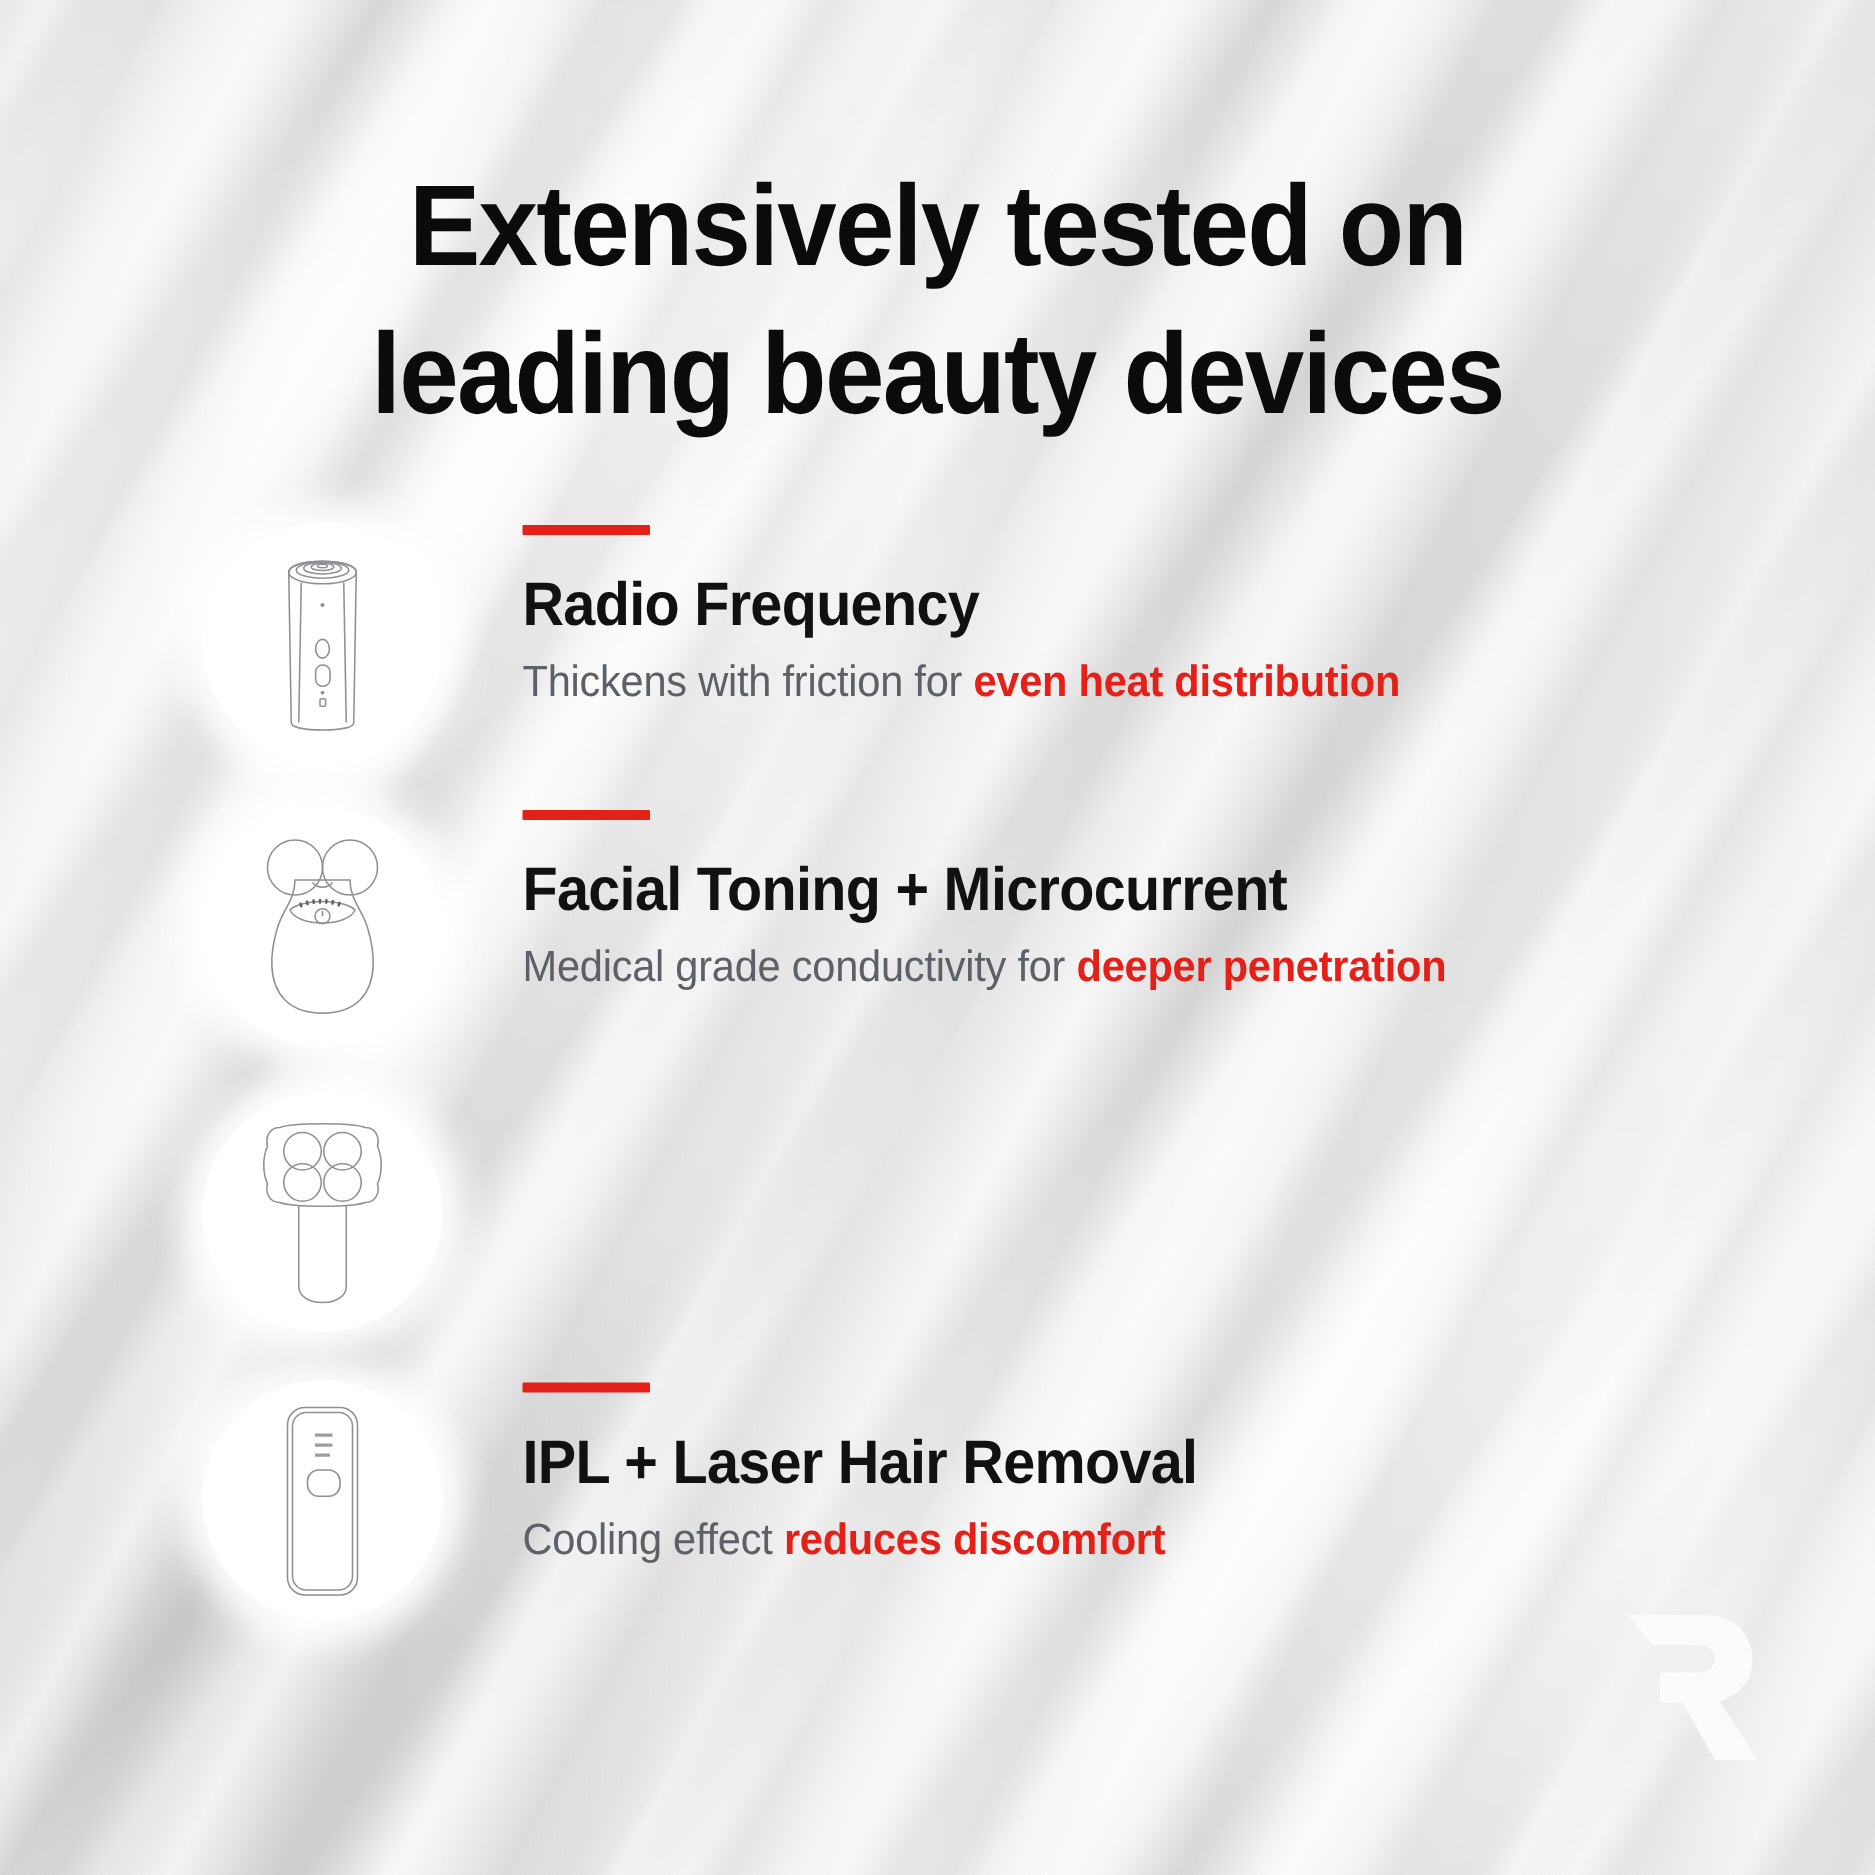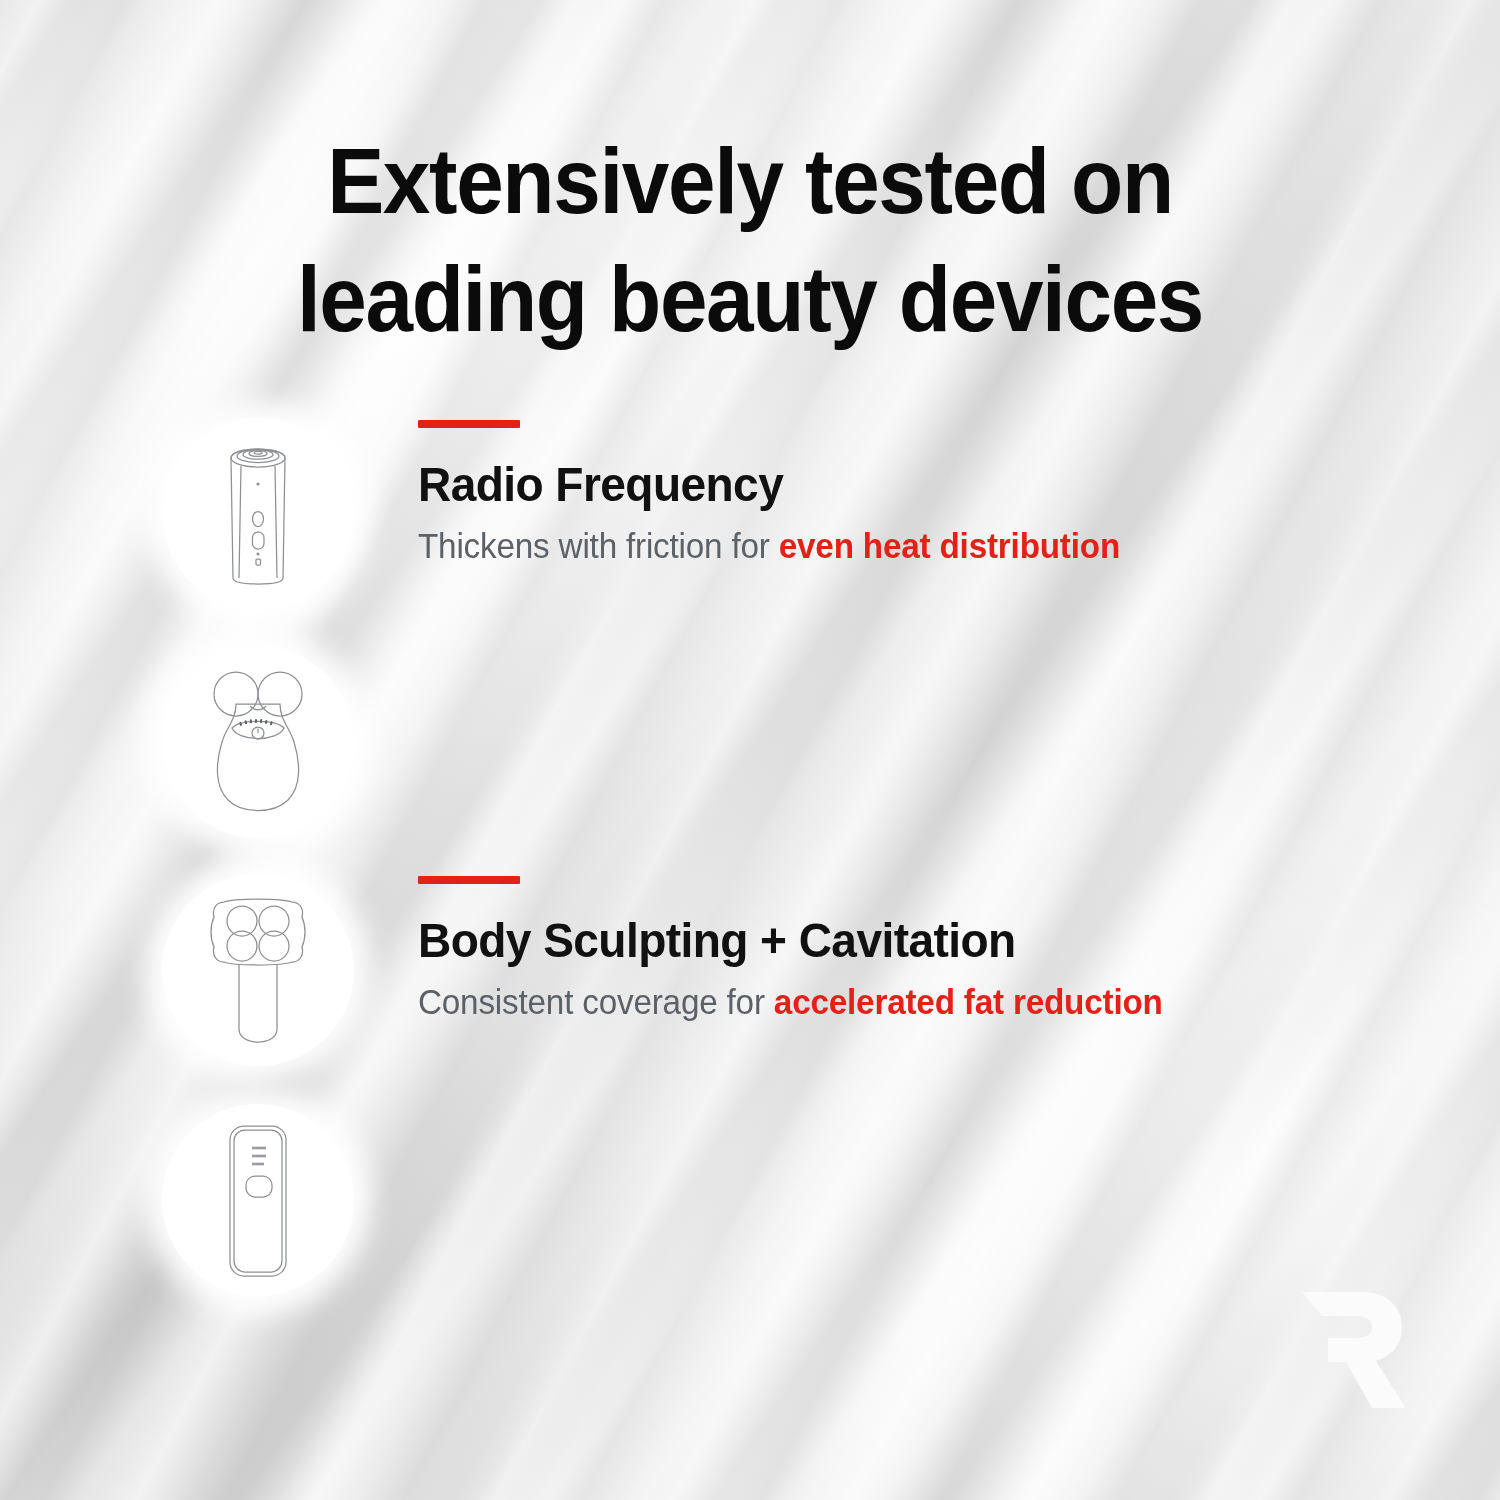--- a/index.html
+++ b/index.html
@@ -189,57 +189,62 @@
           <path d="M79 79 L78.4 77"></path>
           <path d="M84 77.3 L83.6 75.3"></path>
           <path d="M89 76.3 L88.8 74.3"></path>
           <path d="M94 75.9 L94 73.9"></path>
           <path d="M99 76.1 L99.2 74.1"></path>
           <path d="M104 76.9 L104.4 74.9"></path>
           <path d="M109 78.3 L109.6 76.3"></path>
         </g>
       </svg>
     </div>
+    <div class="feat-text">
+      <div class="accent-bar"></div>
+      <div class="feat-title">Facial Toning + Microcurrent</div>
+      <div class="feat-sub"><span>Medical grade conductivity for </span><span class="hi">deeper penetration</span></div>
+    </div>
   </div>
 
   <div class="feature-row r2">
     <div class="icon-disc">
       <svg viewBox="0 0 192 192">
         <g fill="none" stroke="#8e9094" stroke-width="1.25">
           <path d="M62 28 C54 28 50 35 52 43 C48 52 48 64 52 73 C50 81 54 88 62 88 C72 92 120 92 130 88 C138 88 142 81 140 73 C144 64 144 52 140 43 C142 35 138 28 130 28 C120 24 72 24 62 28 Z"></path>
           <circle cx="80" cy="47" r="15"></circle>
           <circle cx="112" cy="47" r="15"></circle>
           <circle cx="80" cy="72" r="15"></circle>
           <circle cx="112" cy="72" r="15"></circle>
           <path d="M77 90 L77 155 C77 163 85 168 96 168 C107 168 115 163 115 155 L115 90"></path>
         </g>
       </svg>
     </div>
-    <div class="feat-text">
-      <div class="accent-bar"></div>
-      <div class="feat-title">Body Sculpting + Cavitation</div>
-      <div class="feat-sub"><span>Consistent coverage for </span><span class="hi">accelerated fat reduction</span></div>
-    </div>
   </div>
 
   <div class="feature-row r3">
     <div class="icon-disc">
       <svg viewBox="0 0 192 192">
         <g fill="none" stroke="#8e9094" stroke-width="1.25">
           <rect x="68" y="22" width="56" height="150" rx="14"></rect>
           <rect x="72" y="26" width="48" height="142" rx="11"></rect>
           <rect x="84" y="72" width="26" height="21" rx="9"></rect>
         </g>
         <g stroke="#9a9ca0" stroke-width="2.6" stroke-linecap="butt">
           <path d="M90 44 L104 44"></path>
           <path d="M90 52 L104 52"></path>
           <path d="M90 60 L102 60"></path>
         </g>
       </svg>
     </div>
+    <div class="feat-text">
+      <div class="accent-bar"></div>
+      <div class="feat-title">IPL + Laser Hair Removal</div>
+      <div class="feat-sub"><span>Cooling effect </span><span class="hi">reduces discomfort</span></div>
+    </div>
   </div>
 
   <div class="brand-logo">
     <svg viewBox="0 0 132 124">
       <path d="M14 4 L74 4 C100 4 114 19 114 40 C114 56 104 68 88 73 L118 120 L84 120 L58 74 L40 74 L40 50 L70 50 C78 50 84 46 84 39 C84 32 78 28 70 28 L34 28 Z" fill="#fbfbfb"></path>
     </svg>
   </div>
 
 </div>
 

